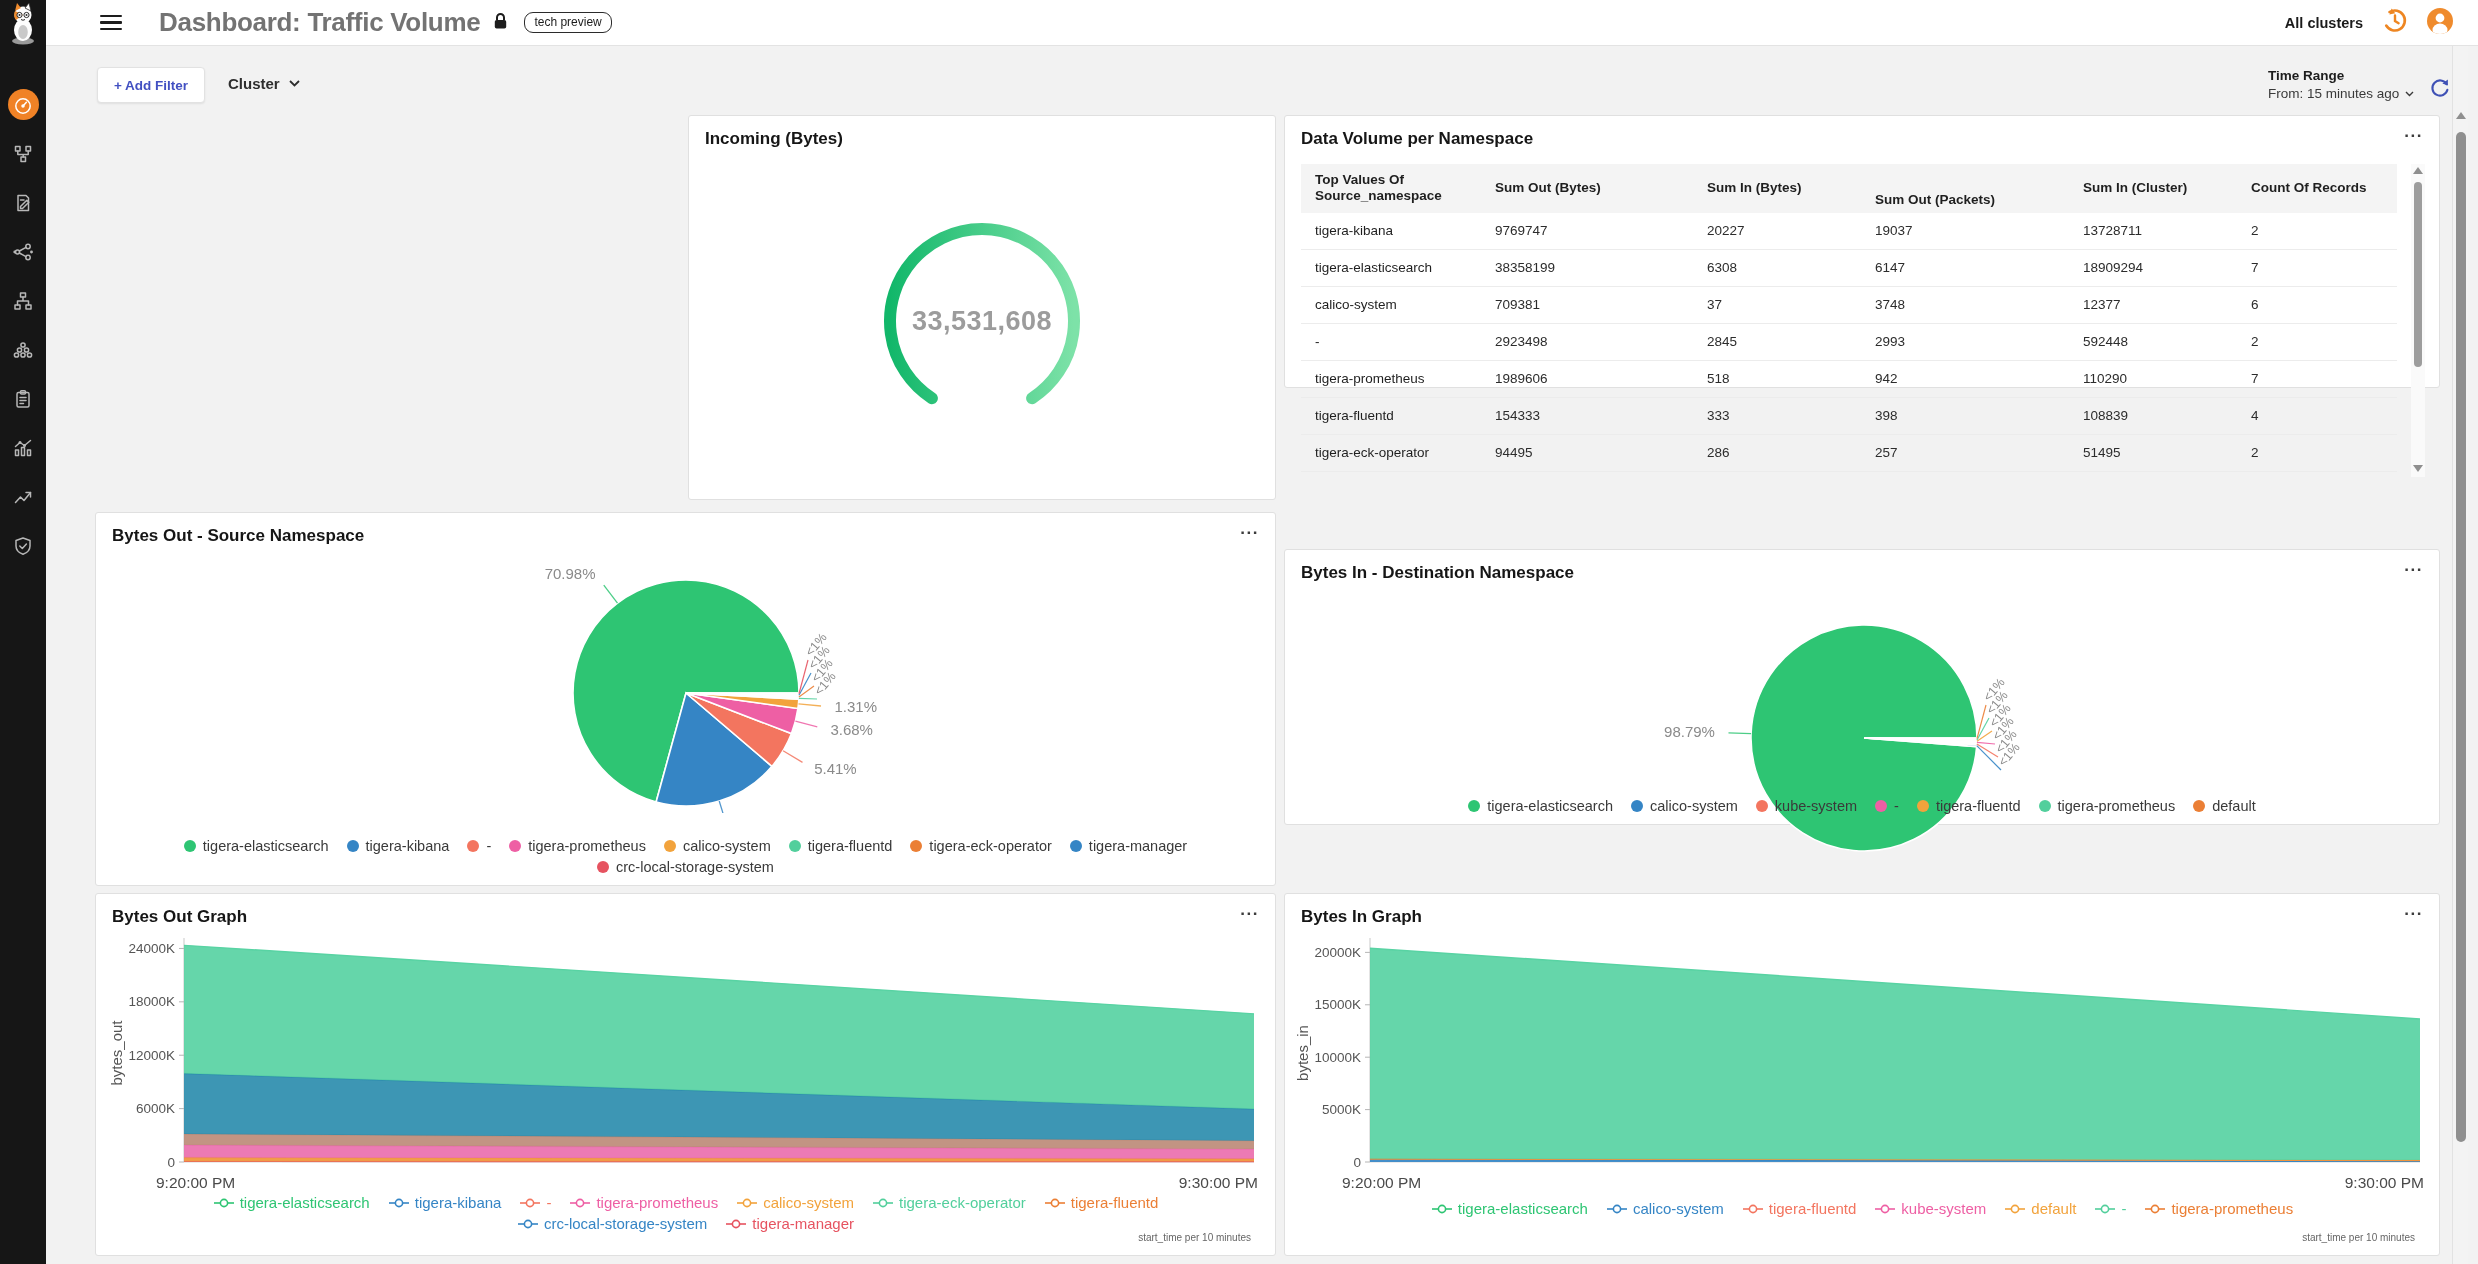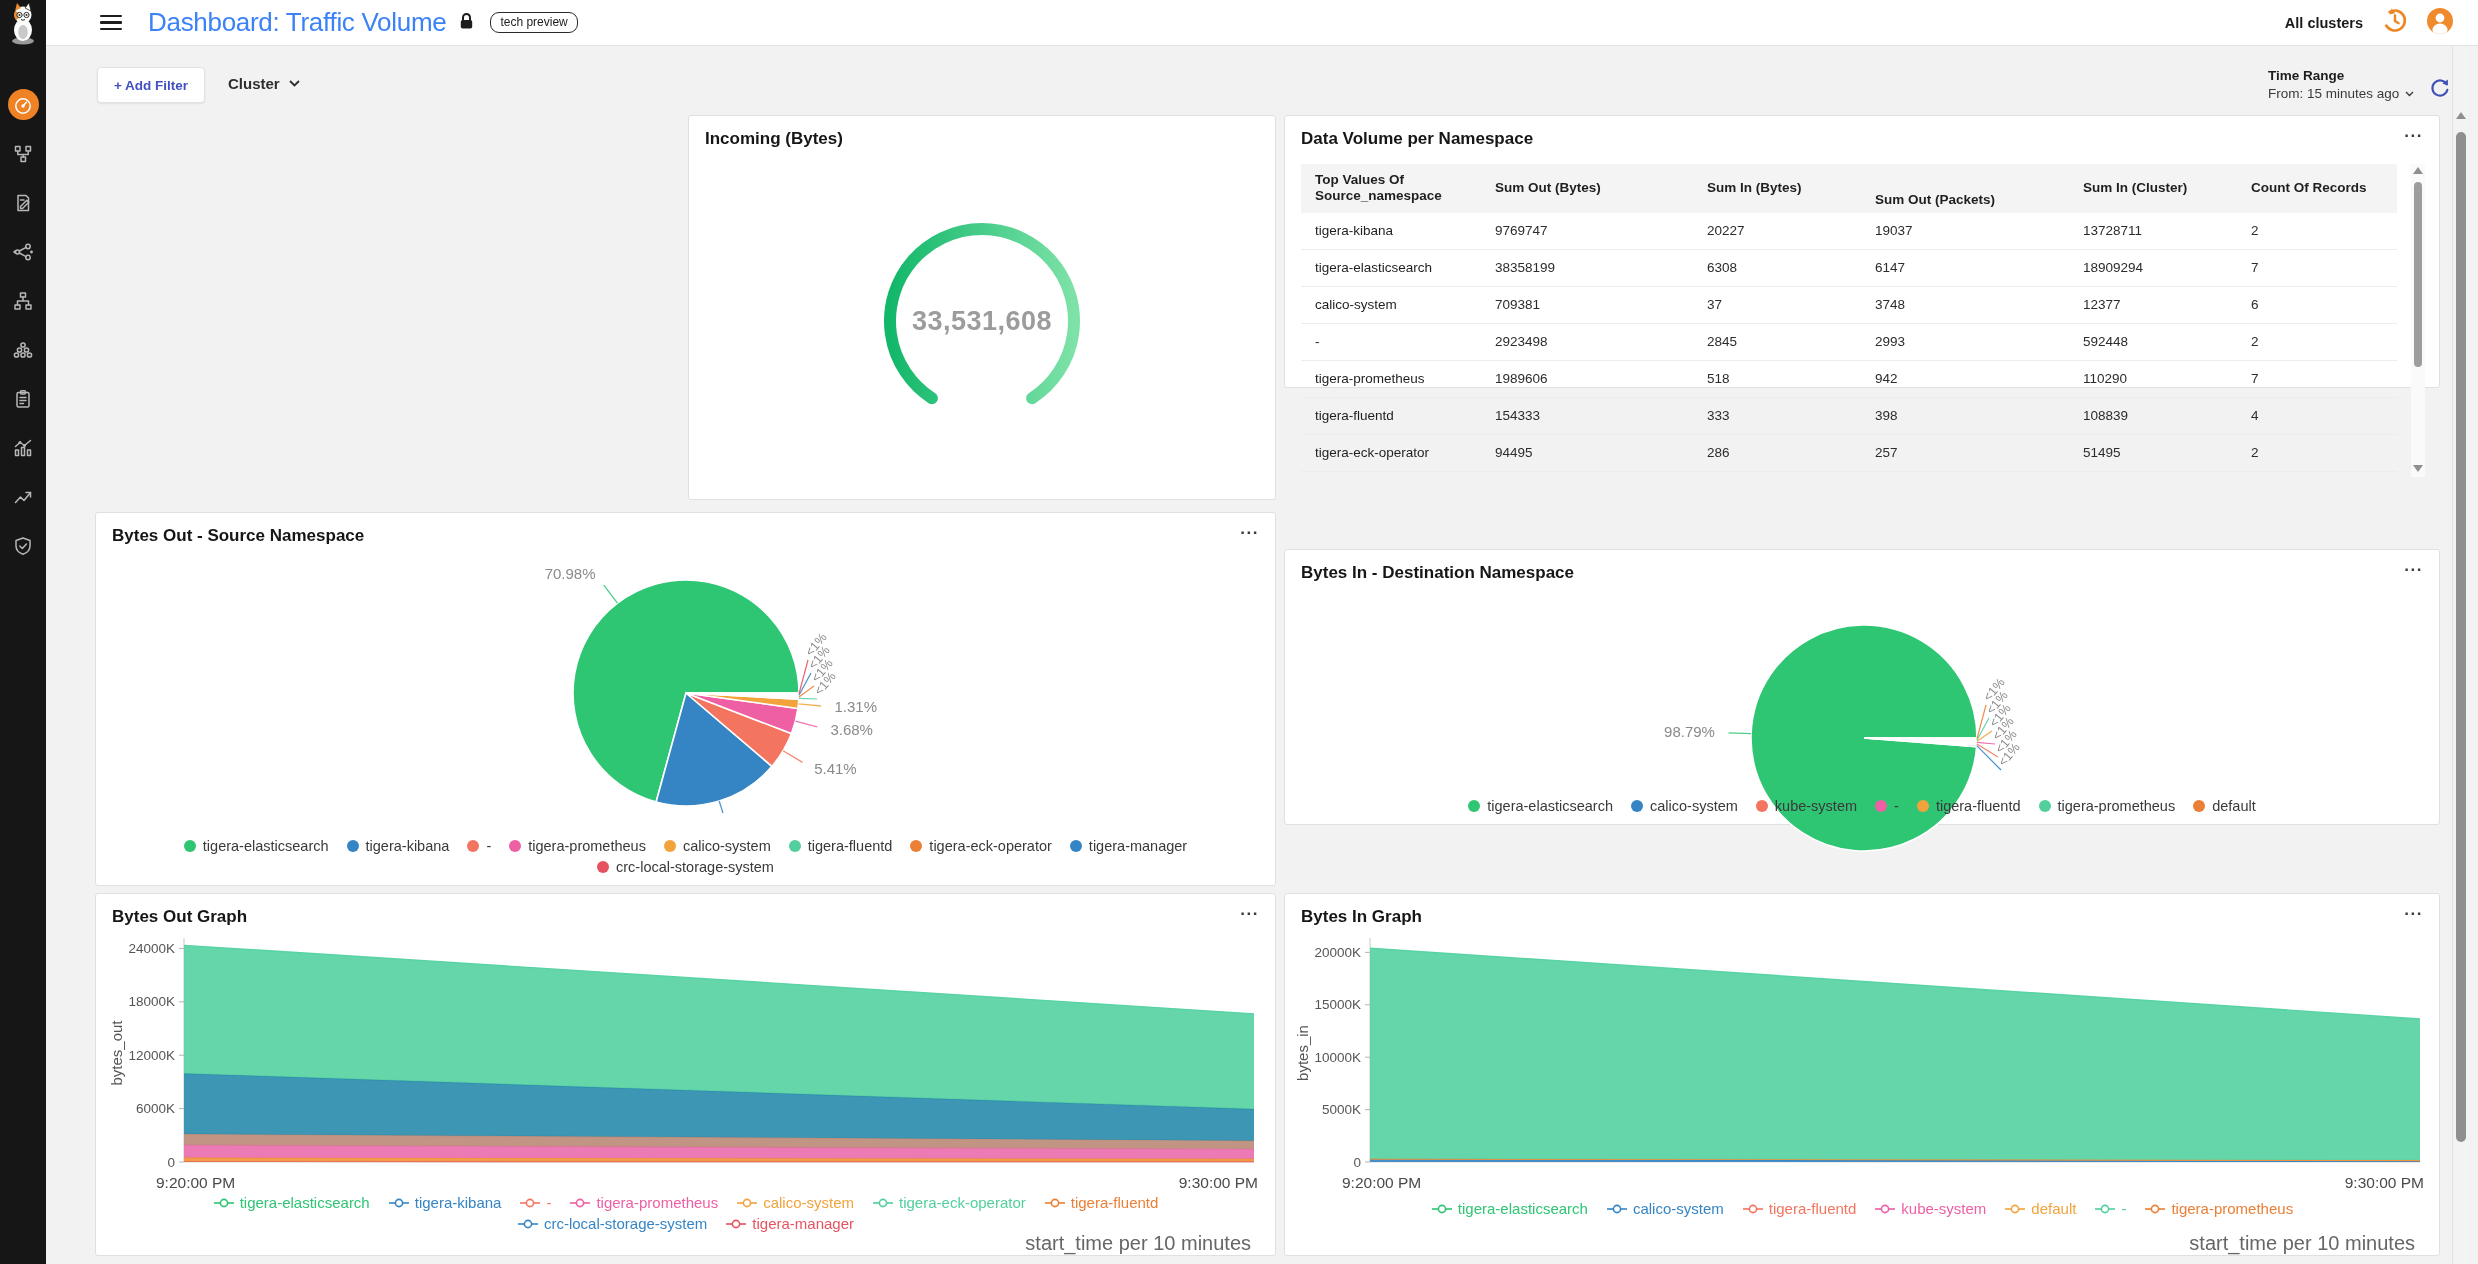--- a/index.html
+++ b/index.html
@@ -15,21 +15,21 @@
   .side-item svg { stroke:#b7b7b7; fill:none; stroke-width:1.5; stroke-linecap:round; stroke-linejoin:round; }
   .side-item.active .bubble { width:31px; height:31px; border-radius:50%; background:#f08226;
        display:flex; align-items:center; justify-content:center; }
   .side-item.active svg { stroke:#fff; }
 
   
   #header { position:absolute; left:46px; top:0; width:2432px; height:46px; background:#fff;
             border-bottom:1px solid #e3e3e3; display:flex; align-items:center; z-index:4; }
   #hamburger { margin-left:54px; width:22px; display:flex; flex-direction:column; gap:4px; cursor:pointer; }
   #hamburger div { height:2.6px; background:#1d1d1d; border-radius:1px; }
-  #page-title { margin-left:26px; font-size:26px; font-weight:400; color:#3b82f6; letter-spacing:-0.3px; }
+  #page-title { margin-left:37px; font-size:26px; font-weight:700; color:#737373; letter-spacing:-0.3px; }
   #lock-icon { margin-left:13px; }
   #tech-badge { margin-left:16px; font-size:12px; color:#1c1c1c; border:1.5px solid #2b2b2b;
                 border-radius:9px; padding:2px 9px 3px; font-weight:500; }
   #header-right { margin-left:auto; display:flex; align-items:center; gap:18px; padding-right:24px; }
   #all-clusters { font-size:14.5px; font-weight:700; color:#1b1b1b; }
 
   
   #add-filter-btn { position:absolute; left:97px; top:67px; width:108px; height:36px; background:#fff;
       border:1px solid #e2e2e2; border-radius:4px; box-shadow:0 1px 2px rgba(0,0,0,.08);
       font-size:13.5px; font-weight:700; color:#4250c2; display:flex; align-items:center;
@@ -71,21 +71,21 @@
   .tri.down { border-top:7px solid #8f8f8f; }
   #tbl-thumb { position:absolute; left:3px; top:18px; width:8px; height:185px; background:#9d9d9d; border-radius:4px; }
 
   
   .legend-col { position:absolute; left:0; right:0; bottom:10px; display:flex; flex-direction:column; gap:5px; }
   .legend-row { display:flex; justify-content:center; gap:18px; }
   .legend-item { display:flex; align-items:center; gap:7px; font-size:14.5px; color:#3a3a3a; white-space:nowrap; cursor:pointer; }
   .legend-item .dot { width:12px; height:12px; border-radius:50%; display:inline-block; }
   .glegend-item { display:flex; align-items:center; gap:5px; font-size:15px; white-space:nowrap; cursor:pointer; }
   .area-legend { position:absolute; left:0; right:0; display:flex; flex-direction:column; gap:4px; }
-  .x-title { position:absolute; font-size:20px; color:#666; }
+  .x-title { position:absolute; font-size:10px; color:#666; }
 
   svg text { font-family:"Liberation Sans", sans-serif; }
 
   
   #page-scrollbar { position:absolute; left:2452px; top:46px; width:16px; height:1218px; background:#f3f3f3;
                     border-left:1px solid #e2e2e2; }
   #page-scrollbar .tri.up { margin-top:66px; }
   #page-thumb { position:absolute; left:3px; top:86px; width:10px; height:1010px; background:#8f8f8f; border-radius:5px; }
 </style>
 </head>

